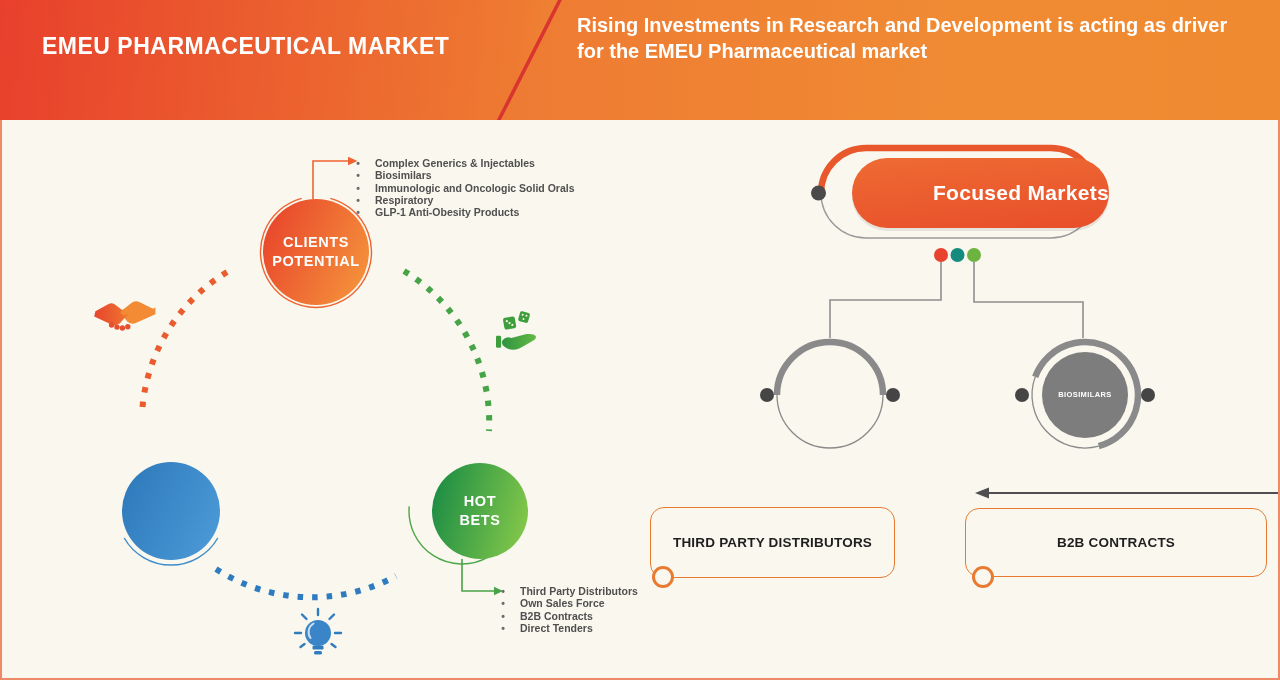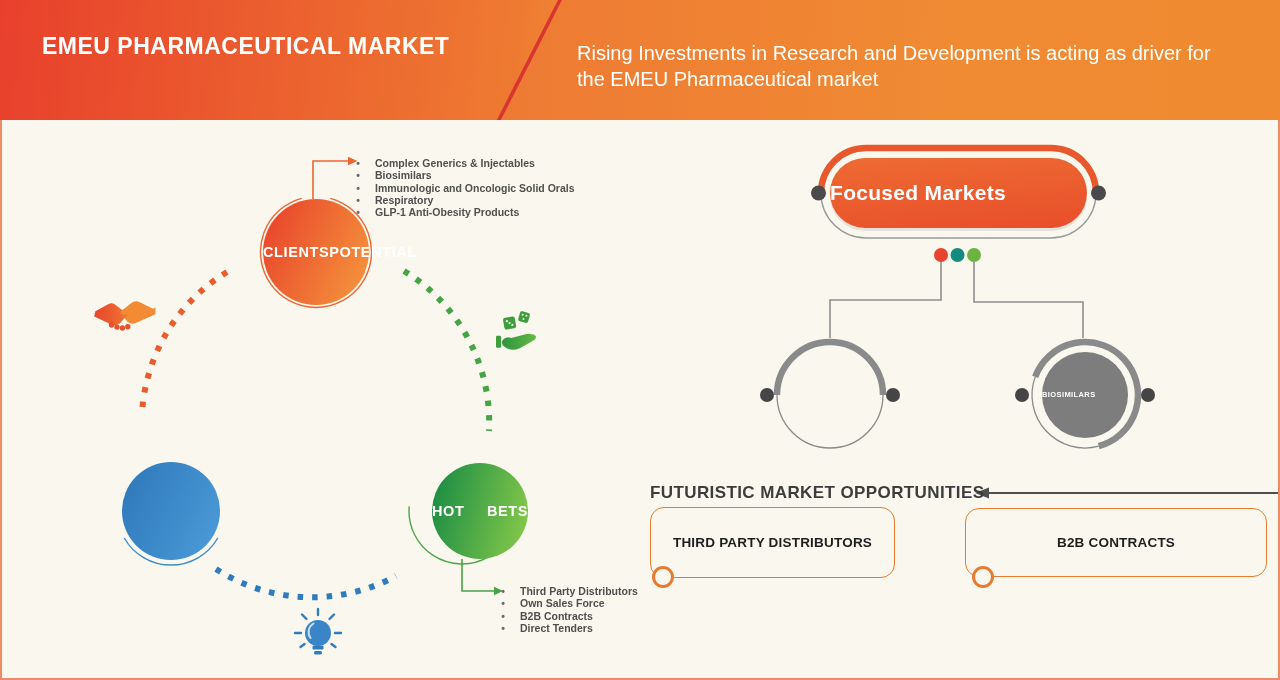--- a/index.html
+++ b/index.html
@@ -9,50 +9,50 @@
   
   .banner{position:absolute;left:0;top:0;width:1280px;height:120px;
           background:linear-gradient(96deg,#e8402c 0%,#ee7a31 40%,#f59f3e 52%,#f4983b 56%);padding-left:15px;}
   .banner-right{position:absolute;left:497px;top:0;width:783px;height:120px;
           background:linear-gradient(92deg,#ee7a33 0%,#f08b33 60%,#ef8a31 100%);
           clip-path:polygon(66px 0,100% 0,100% 100%,0 100%);}
   .banner-slash{position:absolute;left:560px;top:-4px;width:4px;height:130px;
           background:#d93530;transform:skewX(-27deg);transform-origin:top left;}
   .banner-title{position:absolute;left:42px;top:31px;color:#fff;
           font-size:23px;font-weight:bold;line-height:30px;letter-spacing:.5px;}
-  .banner-sub{position:absolute;left:577px;top:40px;width:660px;color:#fff;
-          font-size:20px;font-weight:normal;line-height:26px;}
+  .banner-sub{position:absolute;left:577px;top:12px;width:660px;color:#fff;
+          font-size:20px;font-weight:bold;line-height:26px;}
 
   
   .content{position:absolute;left:0;top:120px;width:1280px;height:560px;
            box-sizing:border-box;background:#f9f7ee;
            border:2px solid #ee8a6a;border-top:none;}
 
   svg.decor{position:absolute;left:0;top:0;width:1280px;height:680px;pointer-events:none;}
 
   
-  .circ{position:absolute;border-radius:50%;display:flex;
-        align-items:center;justify-content:space-between;text-align:center;color:#fff;}
+  .circ{position:absolute;border-radius:50%;display:flex;flex-direction:column;
+        align-items:center;justify-content:center;text-align:center;color:#fff;}
   .circ-clients{left:263px;top:199px;width:106px;height:106px;
         background:linear-gradient(115deg,#e8432b 5%,#f5953c 95%);
         font-size:14.5px;font-weight:600;letter-spacing:.6px;line-height:19px;}
   .circ-blue{left:122px;top:462px;width:98px;height:98px;
         background:linear-gradient(115deg,#2c77b9,#4e9cd9);}
   .circ-hot{left:432px;top:463px;width:96px;height:96px;
         background:linear-gradient(105deg,#1a8c44 5%,#86c94a 95%);
         font-size:14.5px;font-weight:600;letter-spacing:.6px;line-height:19px;}
   .circ-gray{width:86px;height:86px;background:#7d7d7d;
         font-size:7.5px;font-weight:bold;letter-spacing:.4px;line-height:10px;}
   .circ-cgi{left:787px;top:352px;}
   .circ-bio{left:1042px;top:352px;}
 
   
-  .pill{position:absolute;left:830px;top:158px;width:257px;height:70px;border-radius:35px;
+  .pill{position:absolute;left:852px;top:158px;width:257px;height:70px;border-radius:35px;
         background:linear-gradient(175deg,#ee6b33,#e84e2a);
-        display:flex;align-items:center;justify-content:flex-start;color:#fff;
+        display:flex;align-items:center;justify-content:flex-end;color:#fff;
         font-size:21px;font-weight:bold;letter-spacing:.3px;
         box-shadow:0 3px 0 rgba(0,0,0,.08);}
 
   
   .blist{position:absolute;color:#4f4f4f;font-size:10.5px;font-weight:bold;}
   .blist .li{display:flex;line-height:12.3px;}
   .blist .dot{width:8px;text-align:center;color:#6a6a6a;}
   .blist .dot::before{content:"\2022";}
   .blist .txt{margin-left:13px;white-space:nowrap;text-align:center;}
   .blist-clients{left:354px;top:157px;}
@@ -239,21 +239,20 @@
     <div class="li">
         <span class="dot"></span>
         <span class="txt">B2B Contracts</span>
       </div>
     <div class="li">
         <span class="dot"></span>
         <span class="txt">Direct Tenders</span>
       </div>
   </div>
 
-  <div class="opp-head">FUTURISTIC MARKET OPPORTUNITIES</div>
 
   <div class="opp-box opp-box1">
     <span>THIRD PARTY DISTRIBUTORS</span>
   </div>
   <div class="opp-box opp-box2">
     <span>B2B CONTRACTS</span>
   </div>
   <div class="opp-ring ring1"></div>
   <div class="opp-ring ring2"></div>
 

